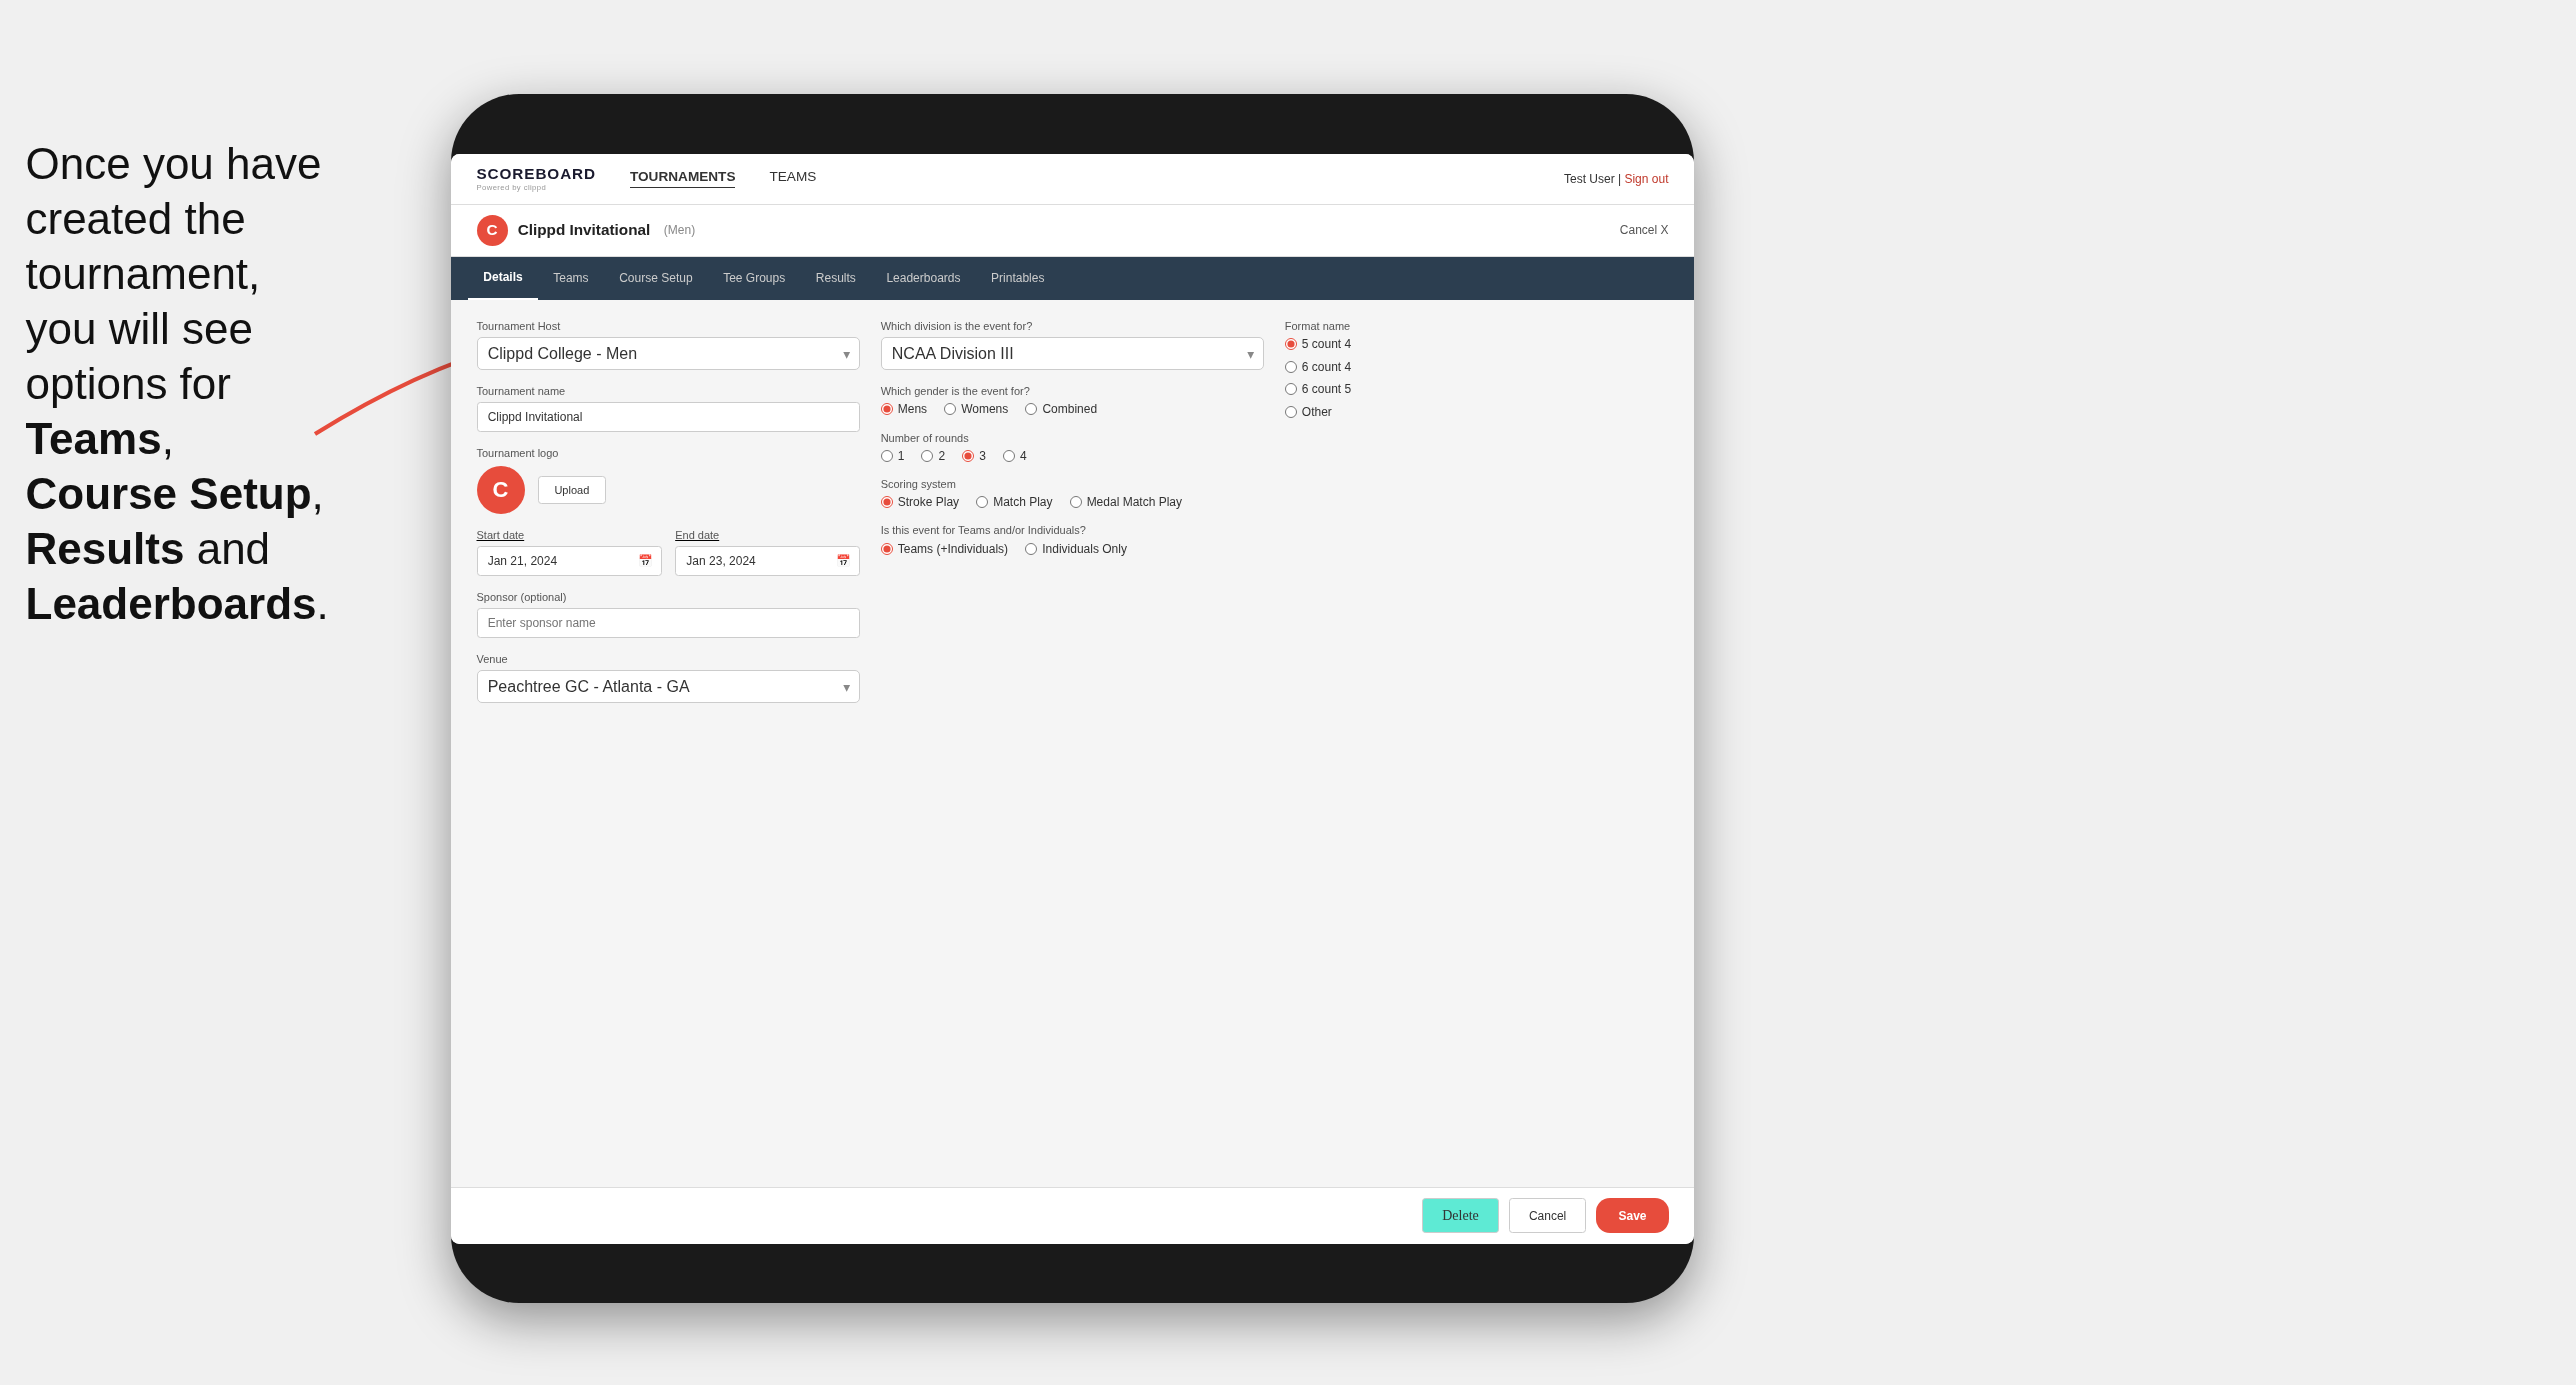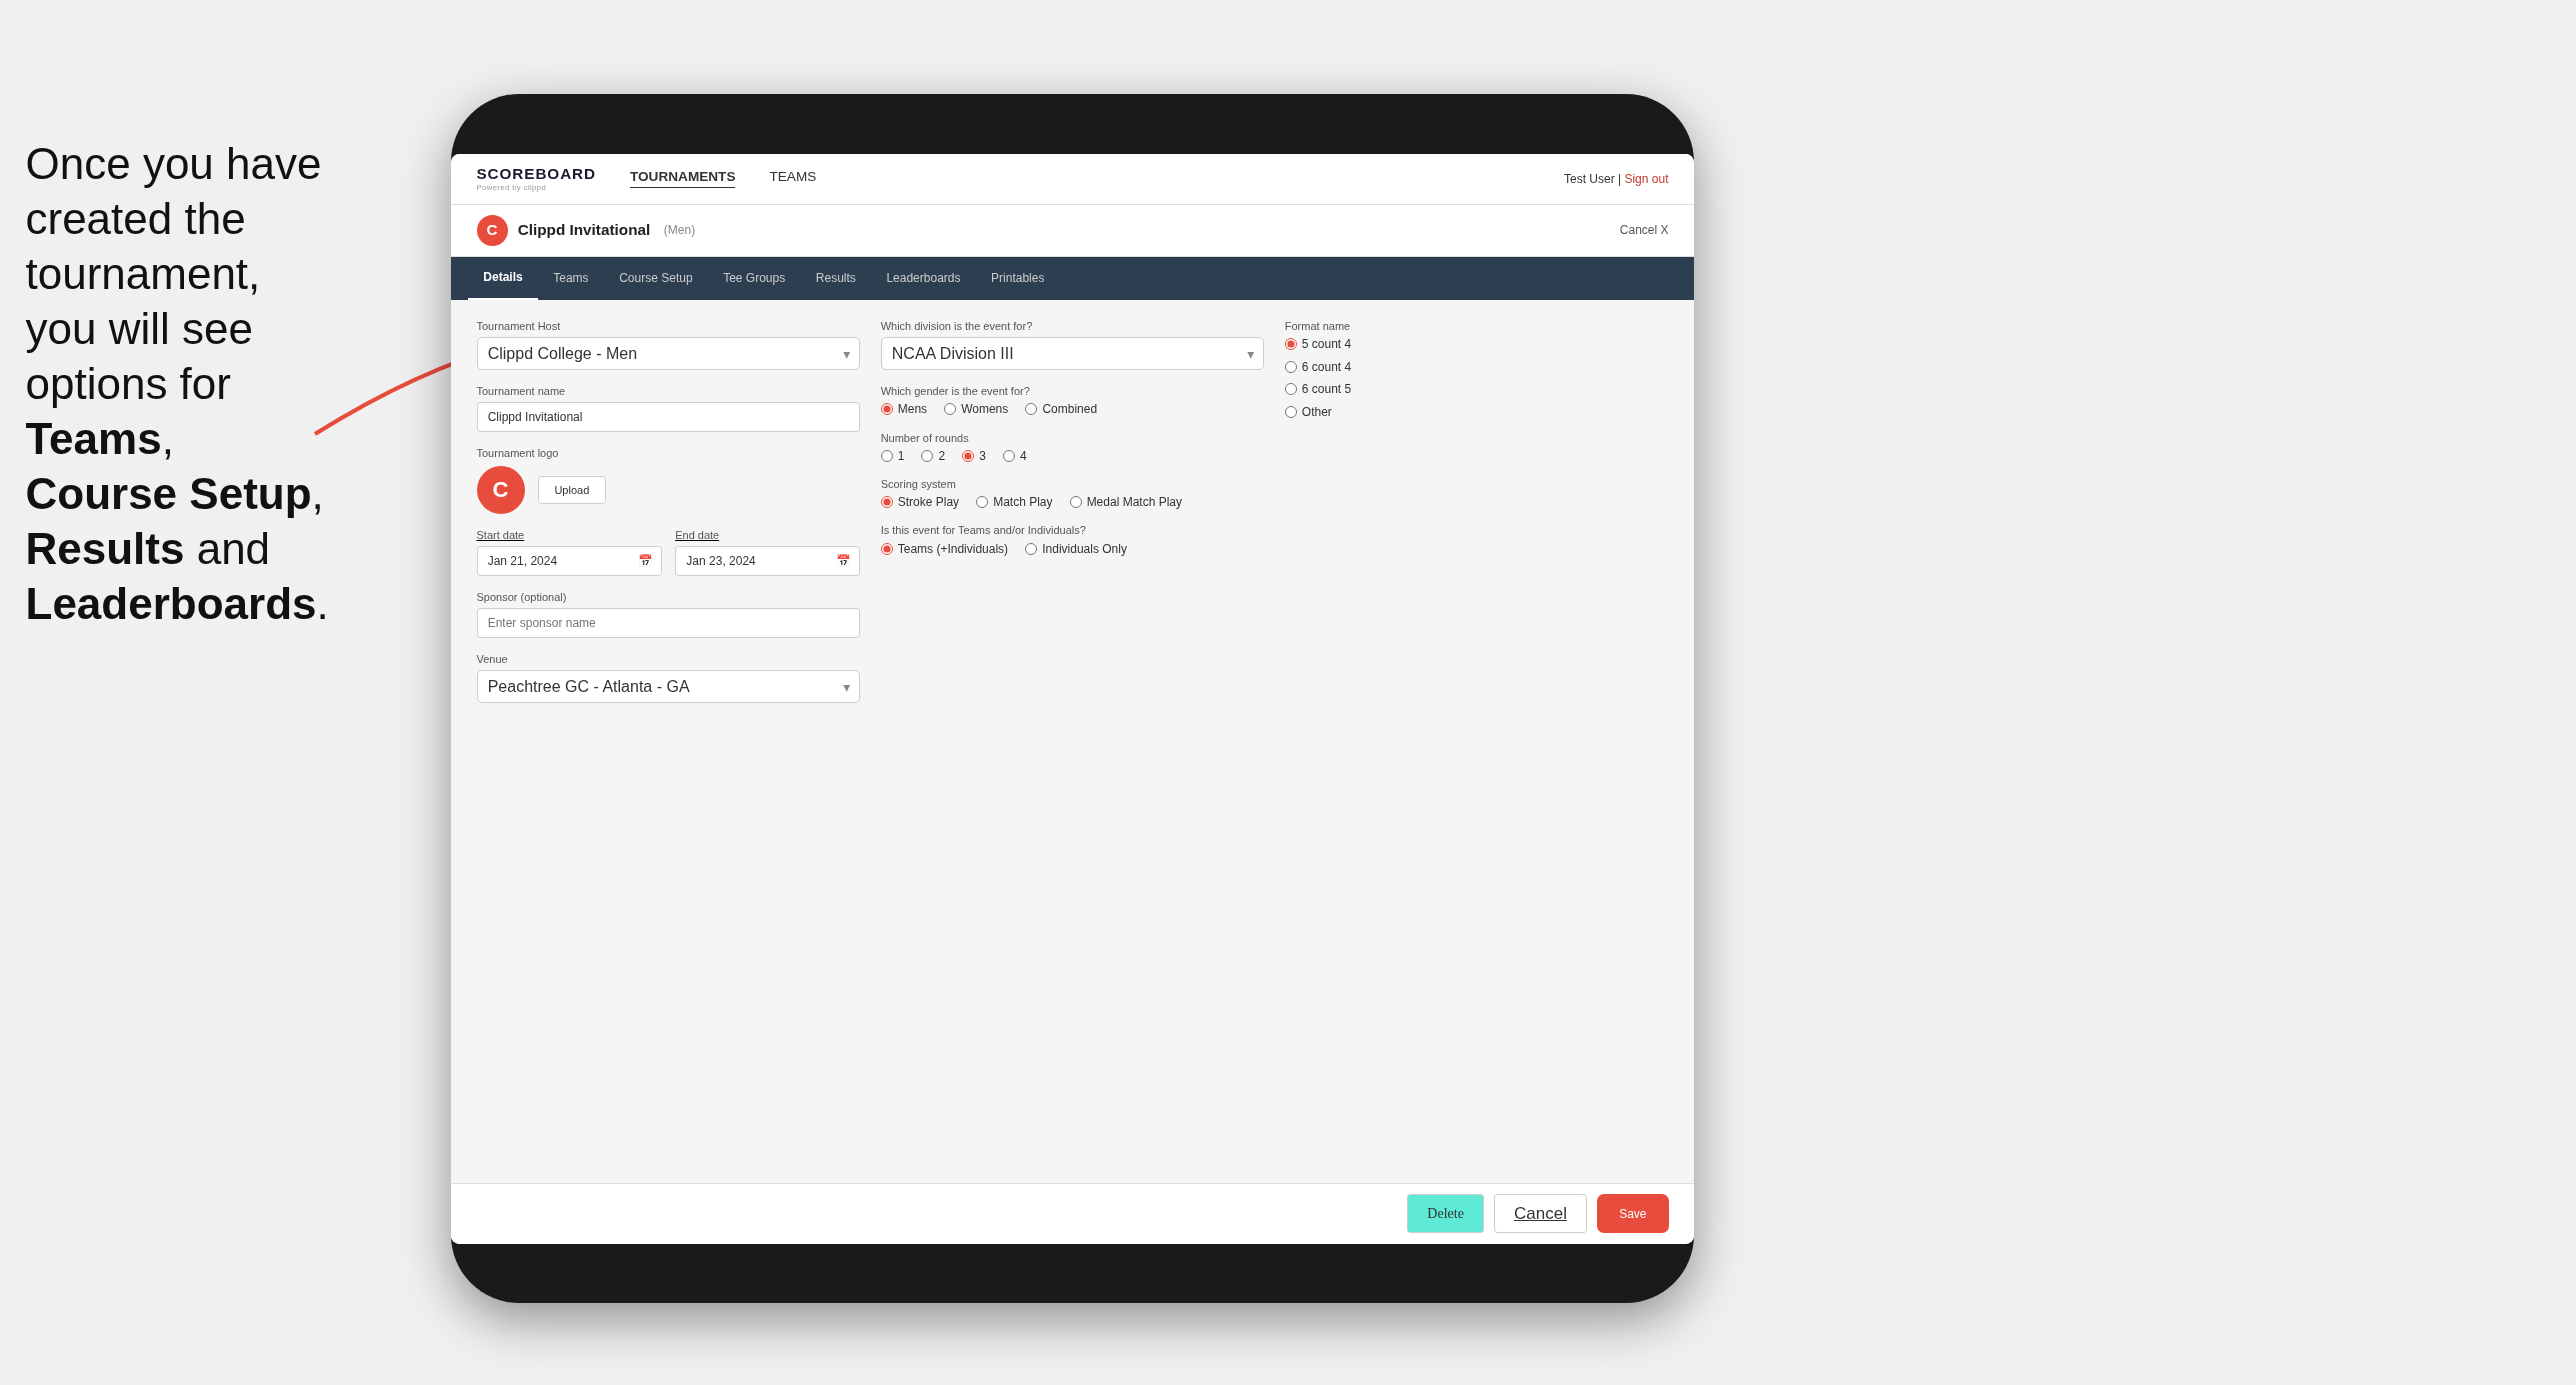--- a/index.html
+++ b/index.html
@@ -345,35 +345,34 @@
       cursor: pointer;
       color: #333;
       font-family: Liberation Serif, serif;
     }
 
     .btn-cancel {
       padding: 8.5px 19px;
       background: #fff;
       border: 0.9px solid #ccc;
       border-radius: 3.4px;
-      font-size: 17px;
-      cursor: pointer;
-      color: #333;
-      text-decoration: underline;
+      font-size: 12px;
+      cursor: pointer;
+      color: #333;
     }
 
     .btn-save {
       padding: 8.5px 22px;
       background: #e74c3c;
       border: none;
-      border-radius: 7px;
+      border-radius: 14px;
       font-size: 12px;
       cursor: pointer;
       color: #fff;
-      font-weight: 400;
+      font-weight: 700;
     }
 
     
     .col-left { }
     .col-middle { }
     .col-right { }
 
     .field-group {
       margin-bottom: 15.3px;
     }

